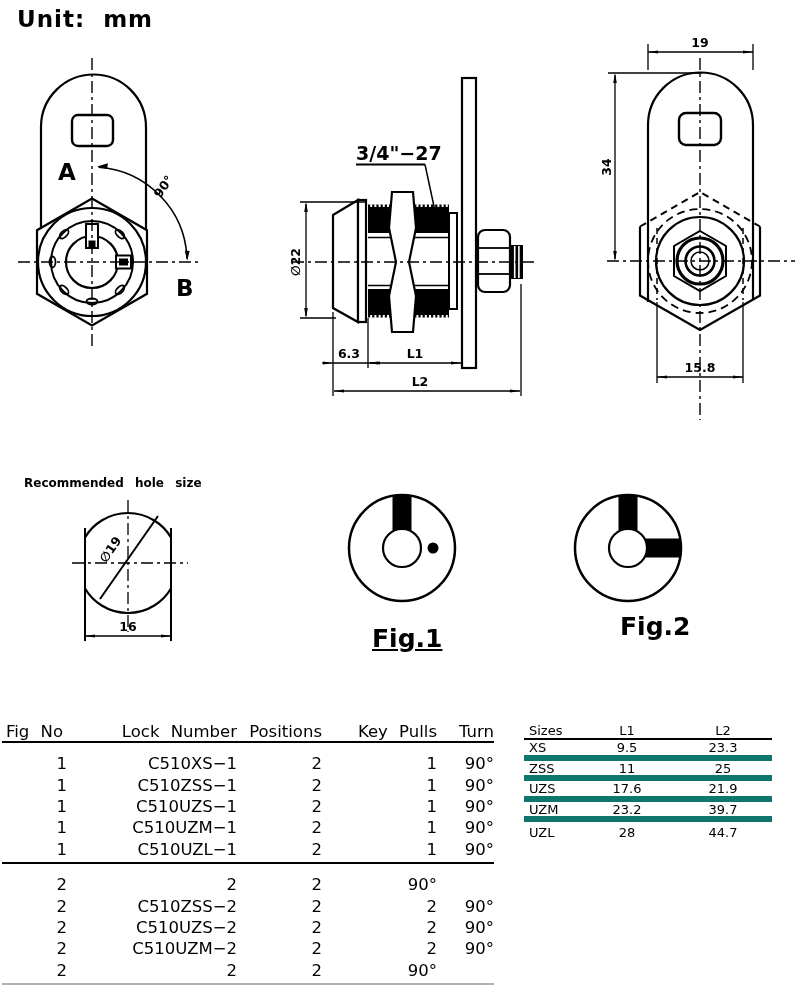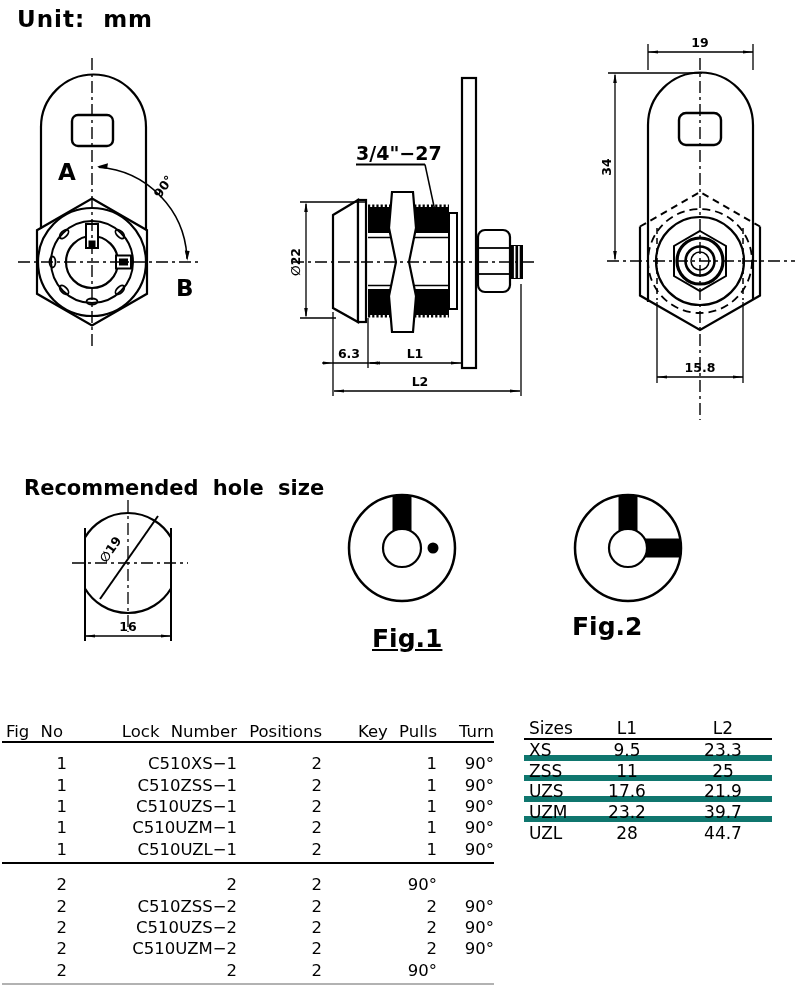--- a/index.html
+++ b/index.html
@@ -6,38 +6,38 @@
   html,body { width:800px; height:1001px; background:#fff; overflow:hidden;
     font-family:"DejaVu Sans", sans-serif; color:#000; }
   .abs { position:absolute; }
   svg { position:absolute; overflow:visible; }
   svg text { font-family:"DejaVu Sans", sans-serif; fill:#000; stroke:none; }
   .dimtext { font-size:12.5px; font-weight:bold; }
   .bigletter { font-size:23px; font-weight:bold; }
   .threadlabel { font-size:19px; font-weight:bold; }
 
   .unit-label { left:17px; top:6px; font-size:23px; font-weight:bold; white-space:pre; letter-spacing:1px; }
-  .hole-title { left:24px; top:476px; font-size:21px; font-weight:bold; word-spacing:7px; }
+  .hole-title { left:24px; top:476px; font-size:12px; font-weight:bold; word-spacing:7px; }
   .fig-label { font-size:25px; font-weight:bold; }
   #fig1-label { left:372px; top:624px;text-decoration:underline; }
-  #fig2-label { left:572px; top:612px; }
+  #fig2-label { left:620px; top:612px; }
 
   
   .table1 { left:2px; top:702px; width:492px; font-size:16.5px; }
   .t1-grid { display:grid; grid-template-columns:65px 170px 85px 115px 57px; }
   .t1-grid span { text-align:right; }
   .t1-header { height:39px; align-items:end; word-spacing:6px; }
   .t1-header span:first-child { text-align:left; padding-left:4px;margin-top:16px; }
   .t1-rule { height:0; border-top:2.5px solid #000; }
   .t1-rule.faint { border-top:2px solid rgba(0,0,0,0.3); }
   .t1-group { padding-top:10px; padding-bottom:2px; }
   .t1-row { height:21.4px; align-items:center; }
 
   
-  .table2 { left:524px; top:715px; width:248px; font-size:17px; }
+  .table2 { left:524px; top:715px; width:248px; font-size:13px; }
   .t2-grid { display:grid; grid-template-columns:56px 94px 98px; }
   .t2-grid span { text-align:center; }
   .t2-grid span:first-child { text-align:left; padding-left:5px; }
   .t2-header { height:25px; border-bottom:2.5px solid #000; }
   .t2-row { height:20.6px; border-bottom:6px solid #0f766e; align-items:center; }
   .t2-row.last { border-bottom:none; }
   .t2-grid { align-items:end; }
   .t2-row.t2-grid { align-items:center; }
 </style>
 </head>

